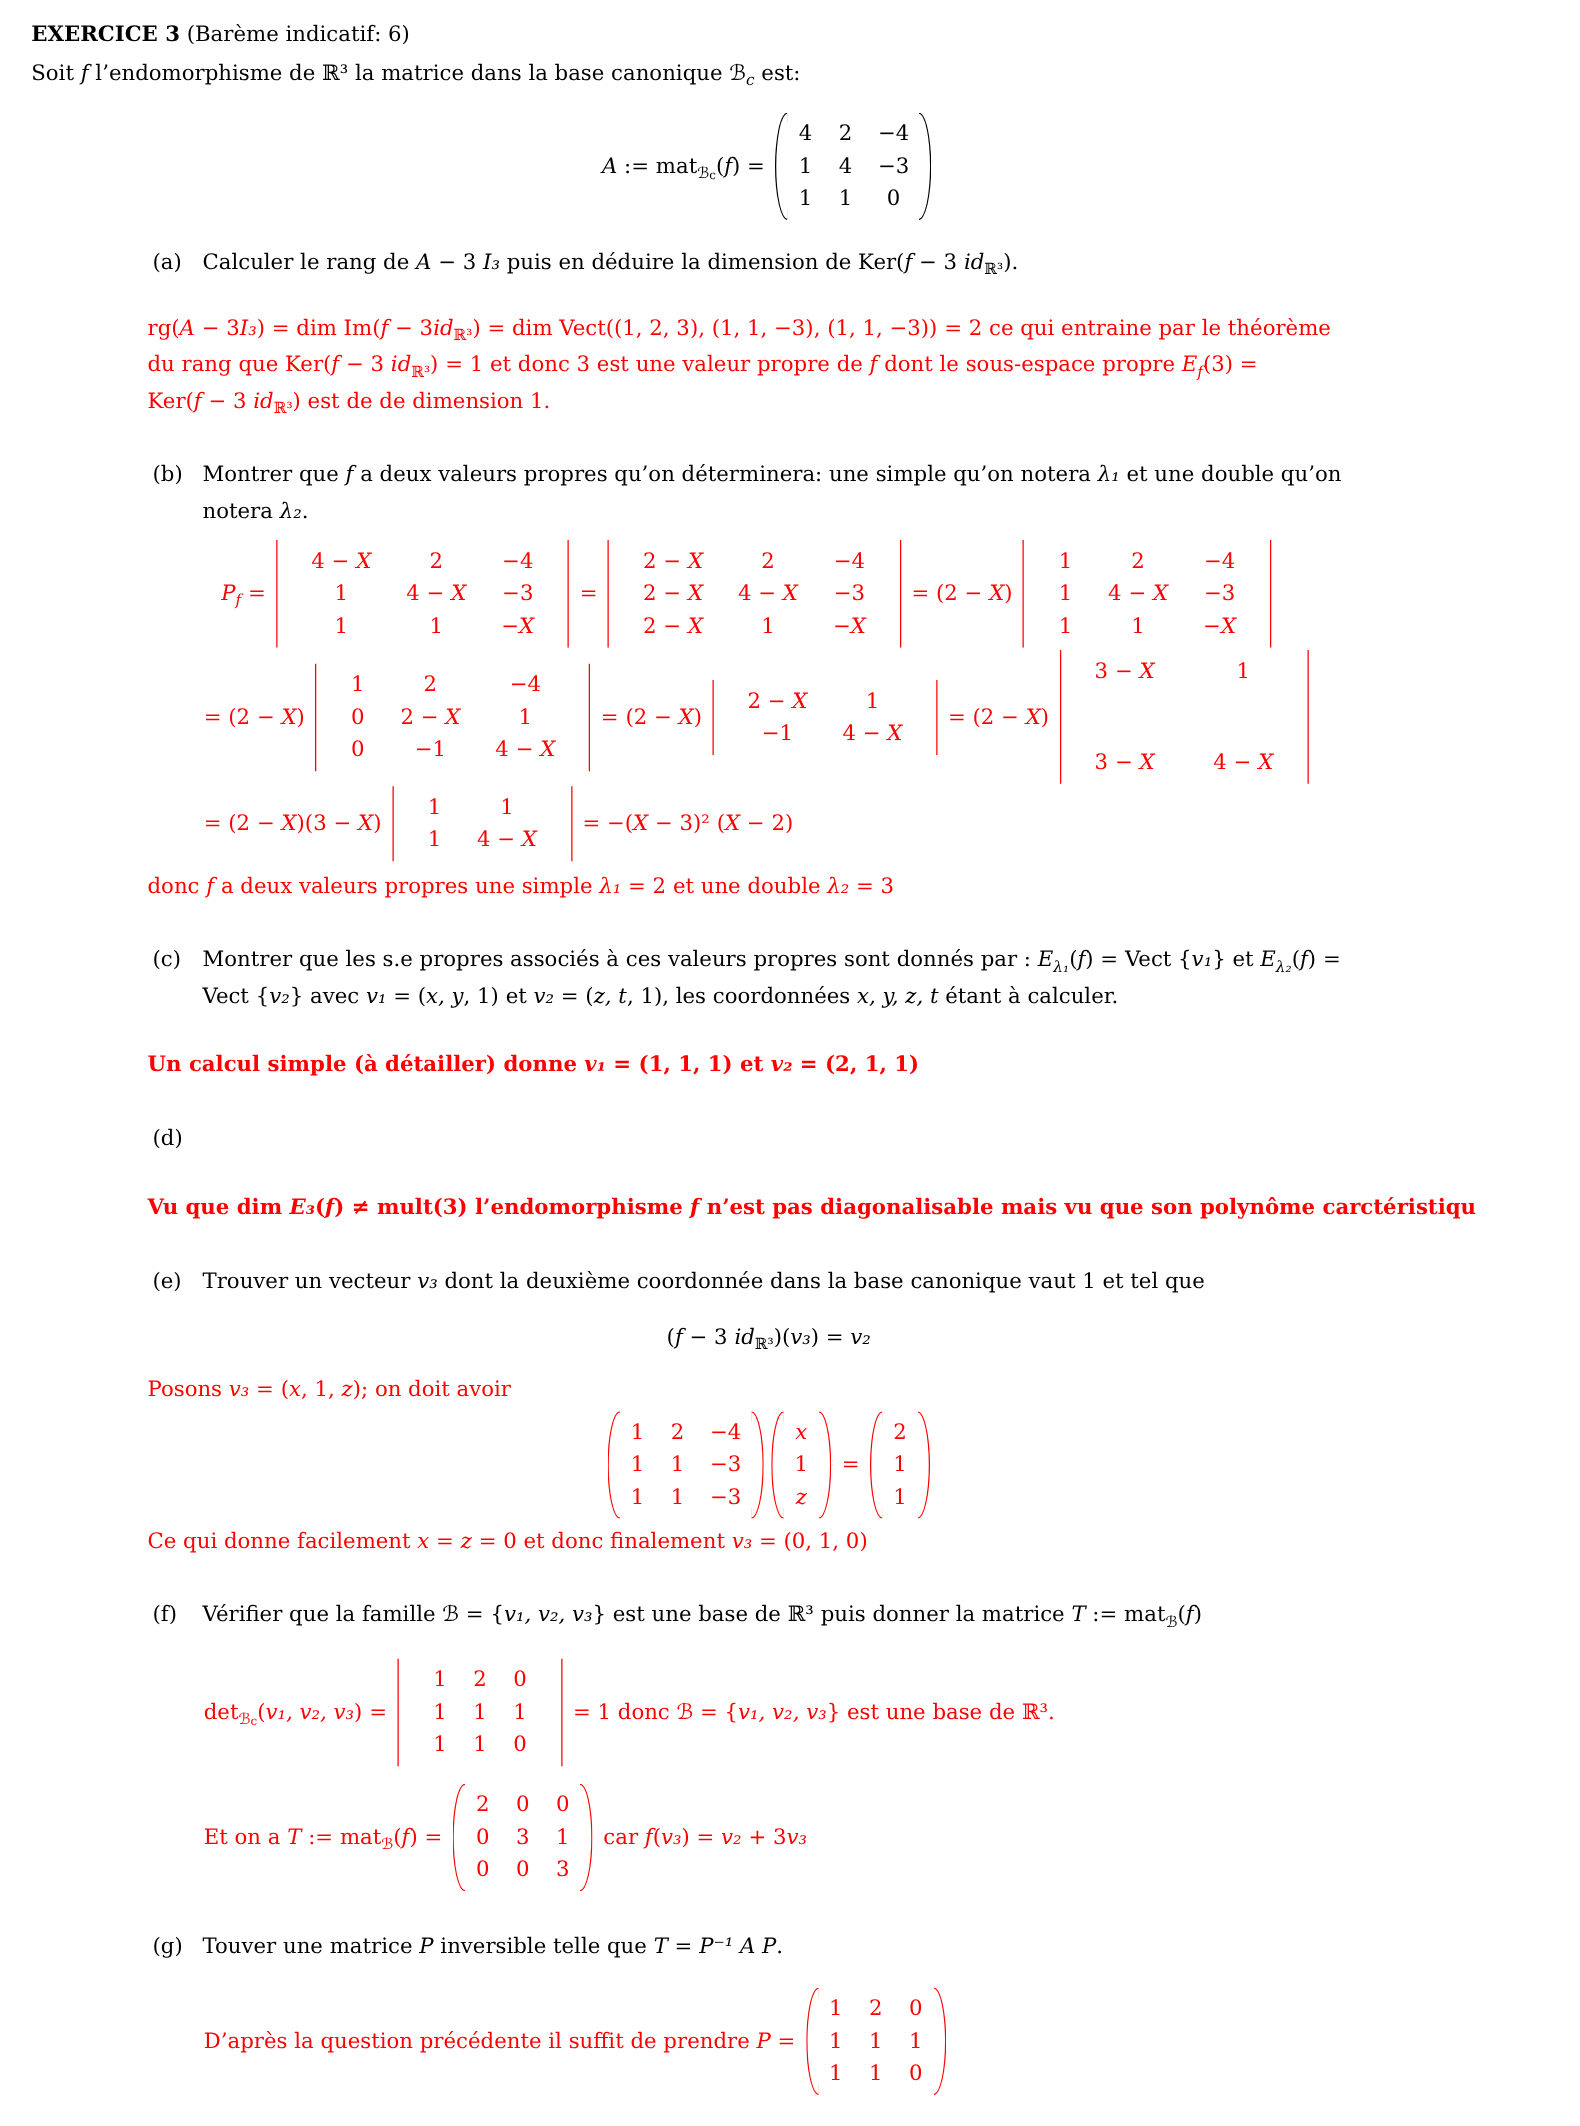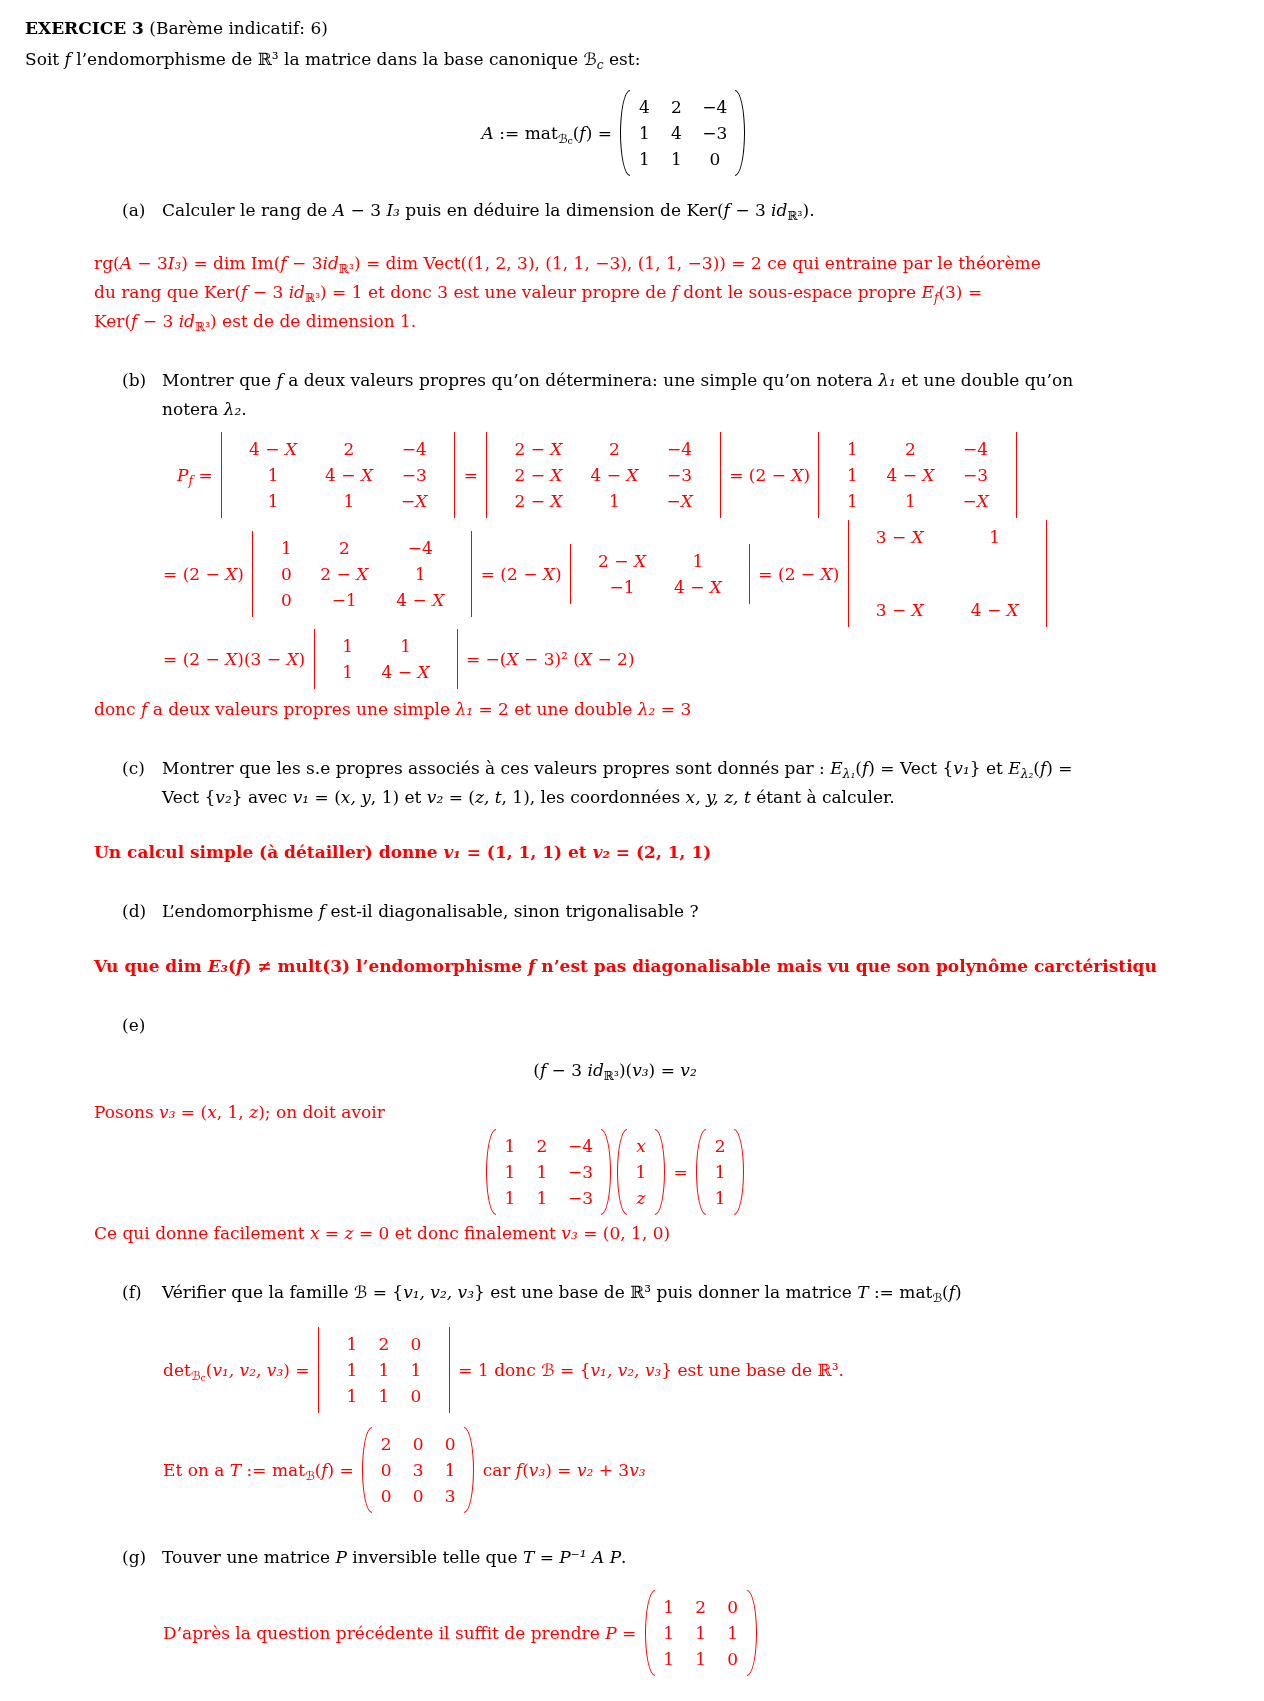--- a/index.html
+++ b/index.html
@@ -10,21 +10,21 @@
     font-family:"DejaVu Serif","DejaVu Sans",serif;
     font-size:17px;
   }
   .red { color:#ff0000; }
   .it, i { font-style:italic; }
   b { font-weight:bold;text-align:center; }
   .tline { line-height:29px; white-space:nowrap; }
   .qrow { display:flex; margin-left:97px; }
   .qlabel { flex:none; width:40px; line-height:29px; }
   .qbody { flex:none; }
-  .ans { margin-left:69px; }
+  .ans { margin-left:93px; }
   .mathline { display:flex; align-items:center; }
   .mathline span, .mathline i, .mathline sub { white-space:pre; }
   .indent { margin-left:138px; }
   .indent1 { margin-left:152px; }
   .center { width:1180px; justify-content:center; }
   sub { font-size:0.72em; line-height:0; }
   sub sub { font-size:0.78em; vertical-align:-0.12em; line-height:0; }
   .mat, .det { display:inline-flex; align-items:center; vertical-align:middle; margin:0 3px; }
   .mat .body, .det .body { display:grid; row-gap:0; padding:4px 8px; align-items:baseline; }
   .tight { column-gap:20px; }
@@ -104,29 +104,29 @@
     <div class="qbody">
       <div class="tline"><span>Montrer que les s.e propres associés à ces valeurs propres sont donnés par : </span><i>E</i><sub class="it">λ₁</sub><span>(</span><i>f</i><span>) = Vect {</span><i>v₁</i><span>} et </span><i>E</i><sub class="it">λ₂</sub><span>(</span><i>f</i><span>) =</span></div>
       <div class="tline"><span>Vect {</span><i>v₂</i><span>} avec </span><i>v₁</i><span> = (</span><i>x, y</i><span>, 1) et </span><i>v₂</i><span> = (</span><i>z, t</i><span>, 1), les coordonnées </span><i>x, y, z, t</i><span> étant à calculer.</span></div>
     </div>
   </div>
 
   <div class="ans red tline mt26"><span>Un calcul simple (à détailler) donne </span><i>v₁</i><span> = (1, 1, 1) et </span><i>v₂</i><span> = (2, 1, 1)</span></div>
 
   <div class="qrow mt30">
     <span class="qlabel">(d)</span>
-    <div class="qbody tline"><span>L’endomorphisme </span><i>f</i><span> est-il diagonalisable, sinon trigonalisable ?</span></div>
   </div>
 
   <div class="ans red mt26">
     <div class="tline"><span>Vu que dim </span><i>E₃</i><span>(</span><i>f</i><span>) ≠ mult(3) l’endomorphisme </span><i>f</i><span> n’est pas diagonalisable mais vu que son polynôme carctéristiqu</span></div>
   </div>
 
   <div class="qrow mt30">
     <span class="qlabel">(e)</span>
+    <div class="qbody tline"><span>Trouver un vecteur </span><i>v₃</i><span> dont la deuxième coordonnée dans la base canonique vaut 1 et tel que</span></div>
   </div>
 
   <div class="mathline center mt20">
     <span><span>(</span><i>f</i><span> − 3 </span><i>id</i><sub>ℝ³</sub><span>)(</span><i>v₃</i><span>) = </span><i>v₂</i></span>
   </div>
 
   <div class="ans red tline mt18"><span>Posons </span><i>v₃</i><span> = (</span><i>x</i><span>, 1, </span><i>z</i><span>); on doit avoir</span></div>
 
   <div class="mathline center red mt2">
     <span class="mat"><span class="par l"></span><span class="body tight" style="grid-template-columns: repeat(3, auto);"><span class="cell">1</span><span class="cell">2</span><span class="cell">−4</span><span class="cell">1</span><span class="cell">1</span><span class="cell">−3</span><span class="cell">1</span><span class="cell">1</span><span class="cell">−3</span></span><span class="par r"></span></span>

